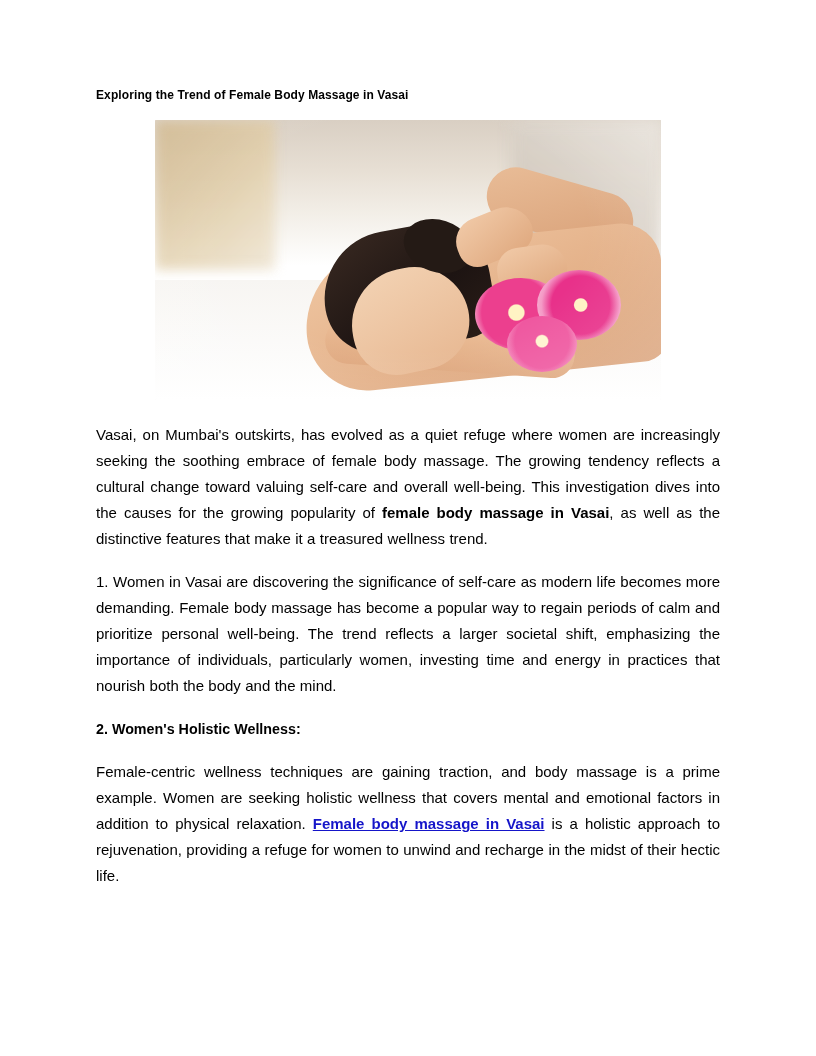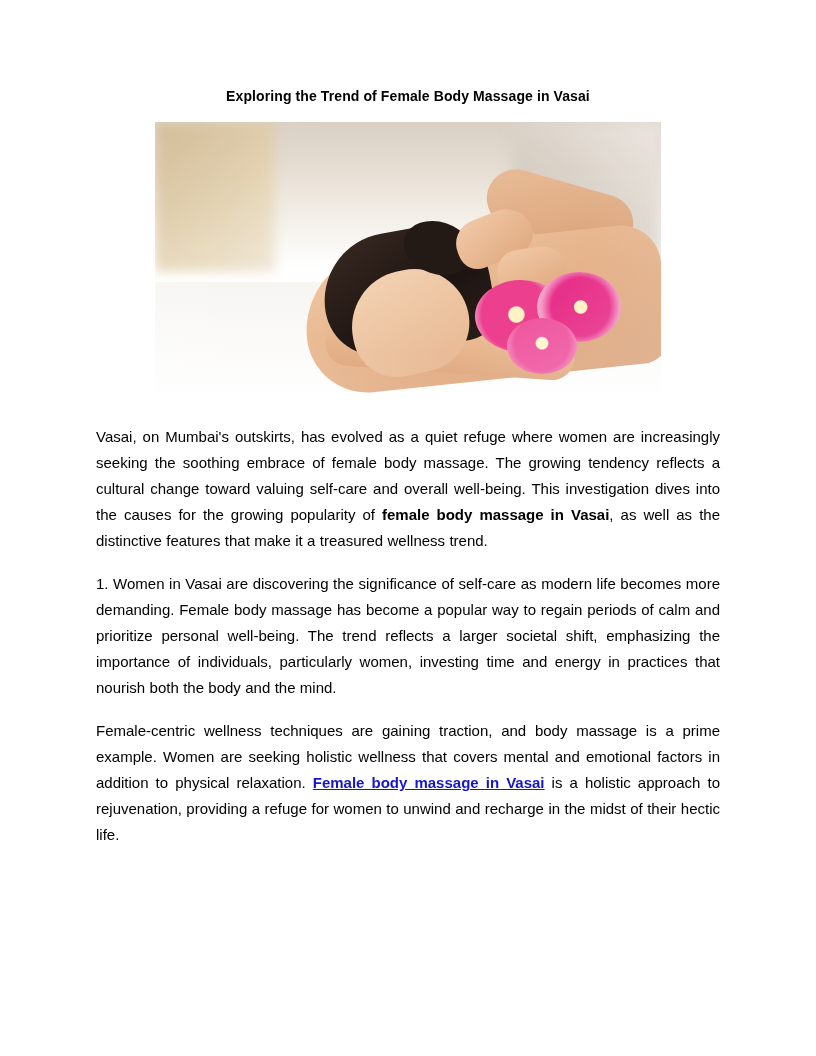--- a/index.html
+++ b/index.html
@@ -19,23 +19,22 @@
     font-family: "Liberation Sans", sans-serif;
     color: #000000;
   }
   .content {
     position: absolute;
     left: 96px;
     top: 88px;
     width: 624px;
   }
   .doc-title {
-    font-size: 14px;
+    font-size: 12px;
     font-weight: bold;
-    text-align: center;
     margin: 0 0 18px 0;
     letter-spacing: 0.1px;
   }
   .figure {
     width: 506px;
     height: 280px;
     margin: 0 auto 22px auto;
     position: relative;
     overflow: hidden;
     background: #e9ded6;
@@ -190,17 +189,18 @@
       <div class="orchid orchid-a"></div>
       <div class="orchid orchid-b"></div>
       <div class="orchid orchid-c"></div>
       <div class="fig-overlay"></div>
     </div>
 
     <p class="body-text"><span>Vasai, on Mumbai's outskirts, has evolved as a quiet refuge where women are increasingly seeking the soothing embrace of female body massage. The growing tendency reflects a cultural change toward valuing self-care and overall well-being. This investigation dives into the causes for the growing popularity of </span><span class="bold">female body massage in Vasai</span><span>, as well as the distinctive features that make it a treasured wellness trend.</span></p>
 
     <p class="body-text">1. Women in Vasai are discovering the significance of self-care as modern life becomes more demanding. Female body massage has become a popular way to regain periods of calm and prioritize personal well-being. The trend reflects a larger societal shift, emphasizing the importance of individuals, particularly women, investing time and energy in practices that nourish both the body and the mind.</p>
 
+    <p class="heading">2. Women's Holistic Wellness:</p>
 
     <p class="body-text"><span>Female-centric wellness techniques are gaining traction, and body massage is a prime example. Women are seeking holistic wellness that covers mental and emotional factors in addition to physical relaxation. </span><a class="link" href="#">Female body massage in Vasai</a><span> is a holistic approach to rejuvenation, providing a refuge for women to unwind and recharge in the midst of their hectic life.</span></p>
 
   </div>
 </div>
 
 </body></html>

